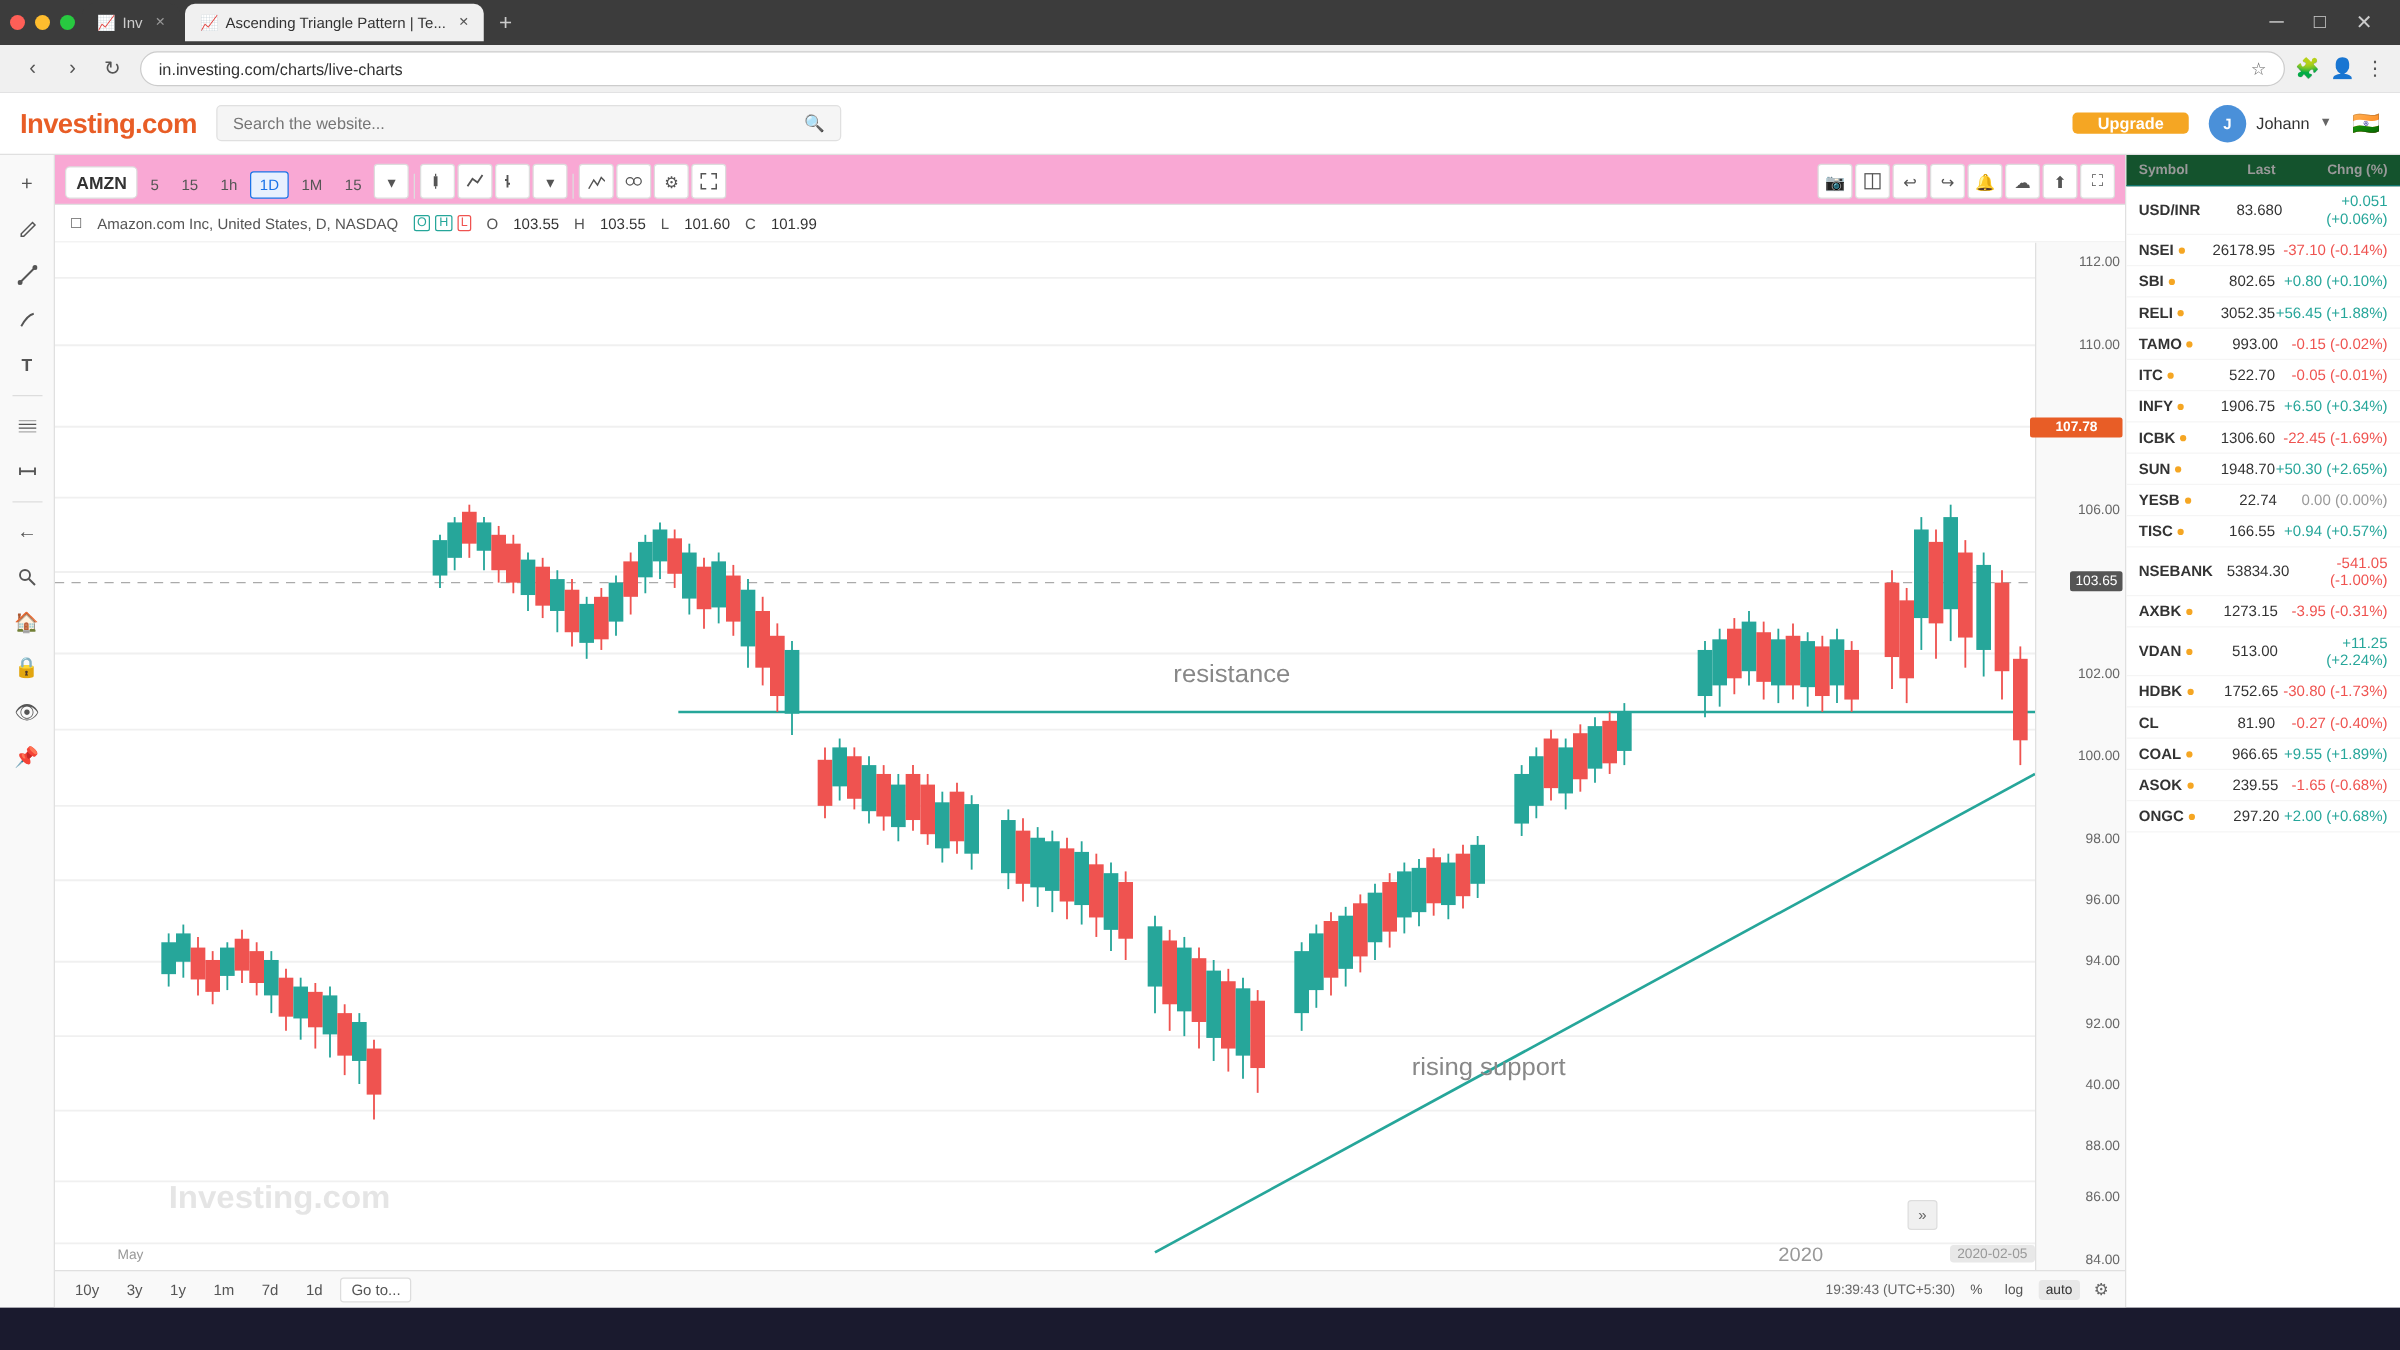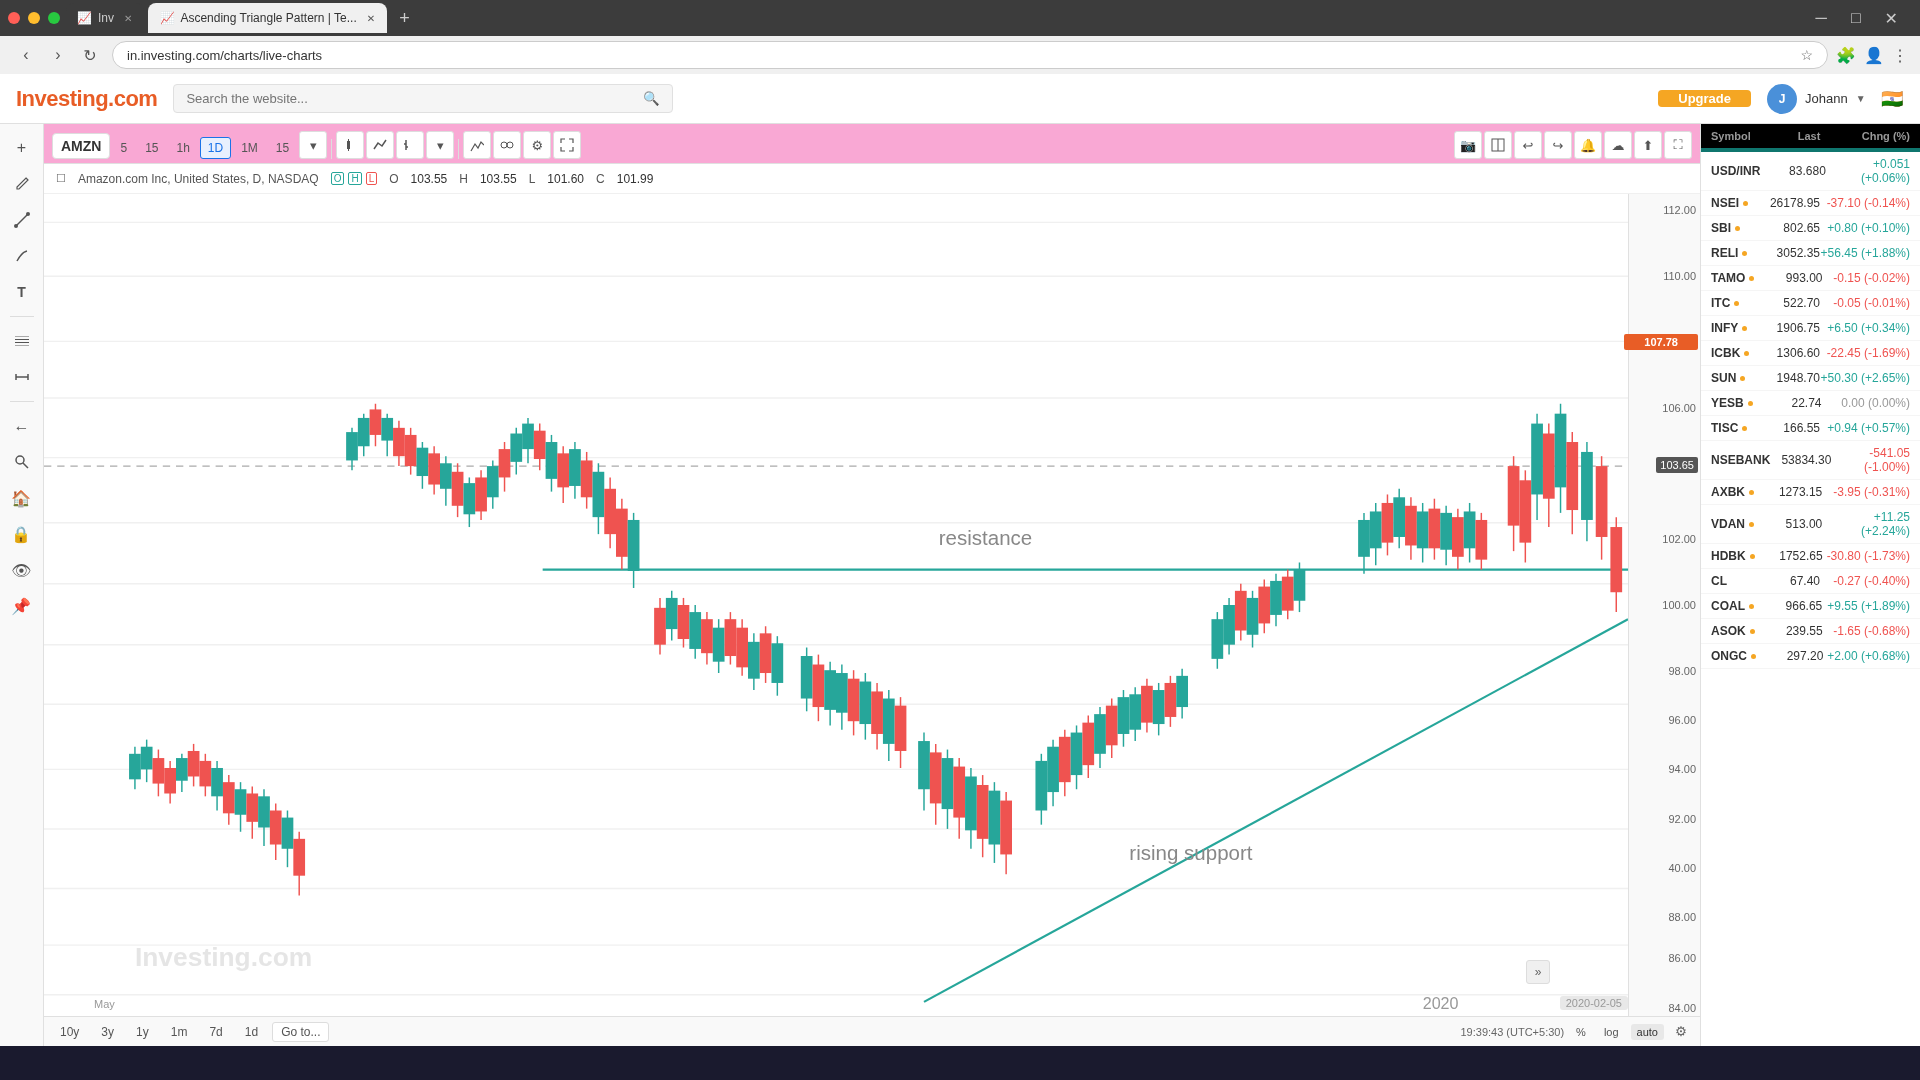--- a/index.html
+++ b/index.html
@@ -87,21 +87,21 @@
     .range-btn { padding: 2px 8px; font-size: 12px; border: none; background: none; cursor: pointer; color: #555; border-radius: 3px; }
     .goto-btn { padding: 2px 8px; font-size: 12px; border: 1px solid #ddd; background: white; cursor: pointer; color: #555; border-radius: 3px; }
     .timeline-spacer { flex: 1; }
     .timeline-info { font-size: 11px; color: #666; }
     .log-btn { padding: 2px 6px; font-size: 11px; border: none; background: none; cursor: pointer; color: #555; }
     .auto-btn { padding: 2px 6px; font-size: 11px; border: none; background: #e8e8e8; cursor: pointer; color: #333; border-radius: 3px; text-align: right; }
     .settings-small-btn { width: 22px; height: 22px; display: flex; align-items: center; justify-content: center; border: none; background: none; cursor: pointer; color: #666; }
 
     
     .right-panel { width: 220px; background: white; border-left: 1px solid #e0e0e0; display: flex; flex-direction: column; overflow: hidden; }
-    .watchlist-header { display: flex; padding: 6px 10px; border-bottom: 4px solid #0f766e; background: #000000; }
+    .watchlist-header { display: flex; padding: 6px 10px; border-bottom: 1px solid #0f766e; background: #14532d; }
     .watchlist-col { font-size: 11px; color: #999; font-weight: 600; }
     .watchlist-col-symbol { flex: 1; }
     .watchlist-col-last { width: 70px; text-align: right; }
     .watchlist-col-chng { width: 90px; text-align: right; }
     .watchlist-body { overflow-y: auto; flex: 1; }
     .watchlist-row { display: flex; align-items: center; padding: 5px 10px; border-bottom: 1px solid #f5f5f5; cursor: pointer; }
     .watchlist-symbol { flex: 1; font-size: 12px; font-weight: 600; color: #333; display: flex; align-items: center; gap: 4px; }
     .w-dot { width: 5px; height: 5px; background: #f5a623; border-radius: 50%; display: inline-block; }
     .watchlist-last { width: 70px; text-align: right; font-size: 12px; color: #333; }
     .watchlist-chng { width: 90px; text-align: right; font-size: 12px; }
@@ -718,21 +718,21 @@
     <span class="watchlist-last">513.00</span>
     <span class="watchlist-chng chng-pos">+11.25 (+2.24%)</span>
   </div>
           <div class="watchlist-row">
     <span class="watchlist-symbol">HDBK<span class="w-dot"></span></span>
     <span class="watchlist-last">1752.65</span>
     <span class="watchlist-chng chng-neg">-30.80 (-1.73%)</span>
   </div>
           <div class="watchlist-row">
     <span class="watchlist-symbol">CL</span>
-    <span class="watchlist-last">67.40</span>
+    <span class="watchlist-last">81.90</span>
     <span class="watchlist-chng chng-neg">-0.27 (-0.40%)</span>
   </div>
           <div class="watchlist-row">
     <span class="watchlist-symbol">COAL<span class="w-dot"></span></span>
     <span class="watchlist-last">966.65</span>
     <span class="watchlist-chng chng-pos">+9.55 (+1.89%)</span>
   </div>
           <div class="watchlist-row">
     <span class="watchlist-symbol">ASOK<span class="w-dot"></span></span>
     <span class="watchlist-last">239.55</span>

